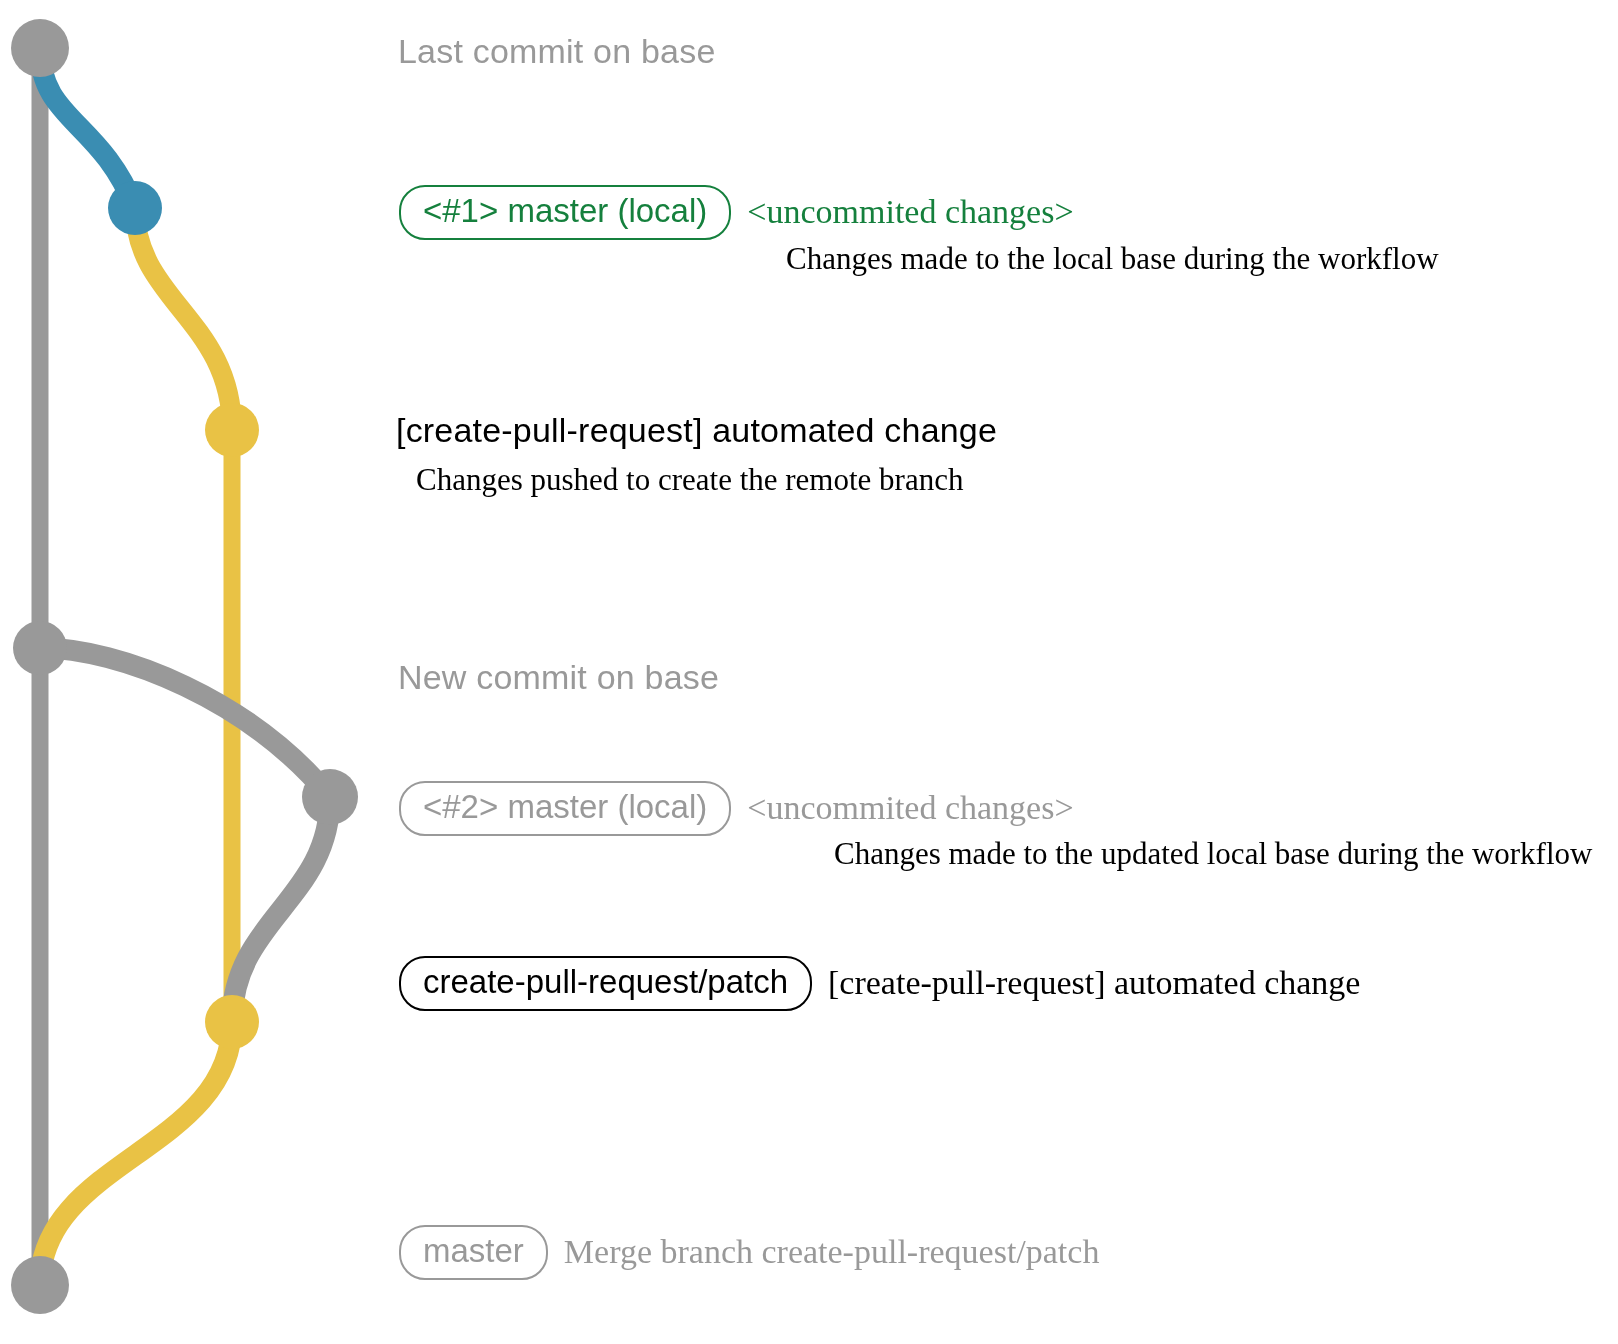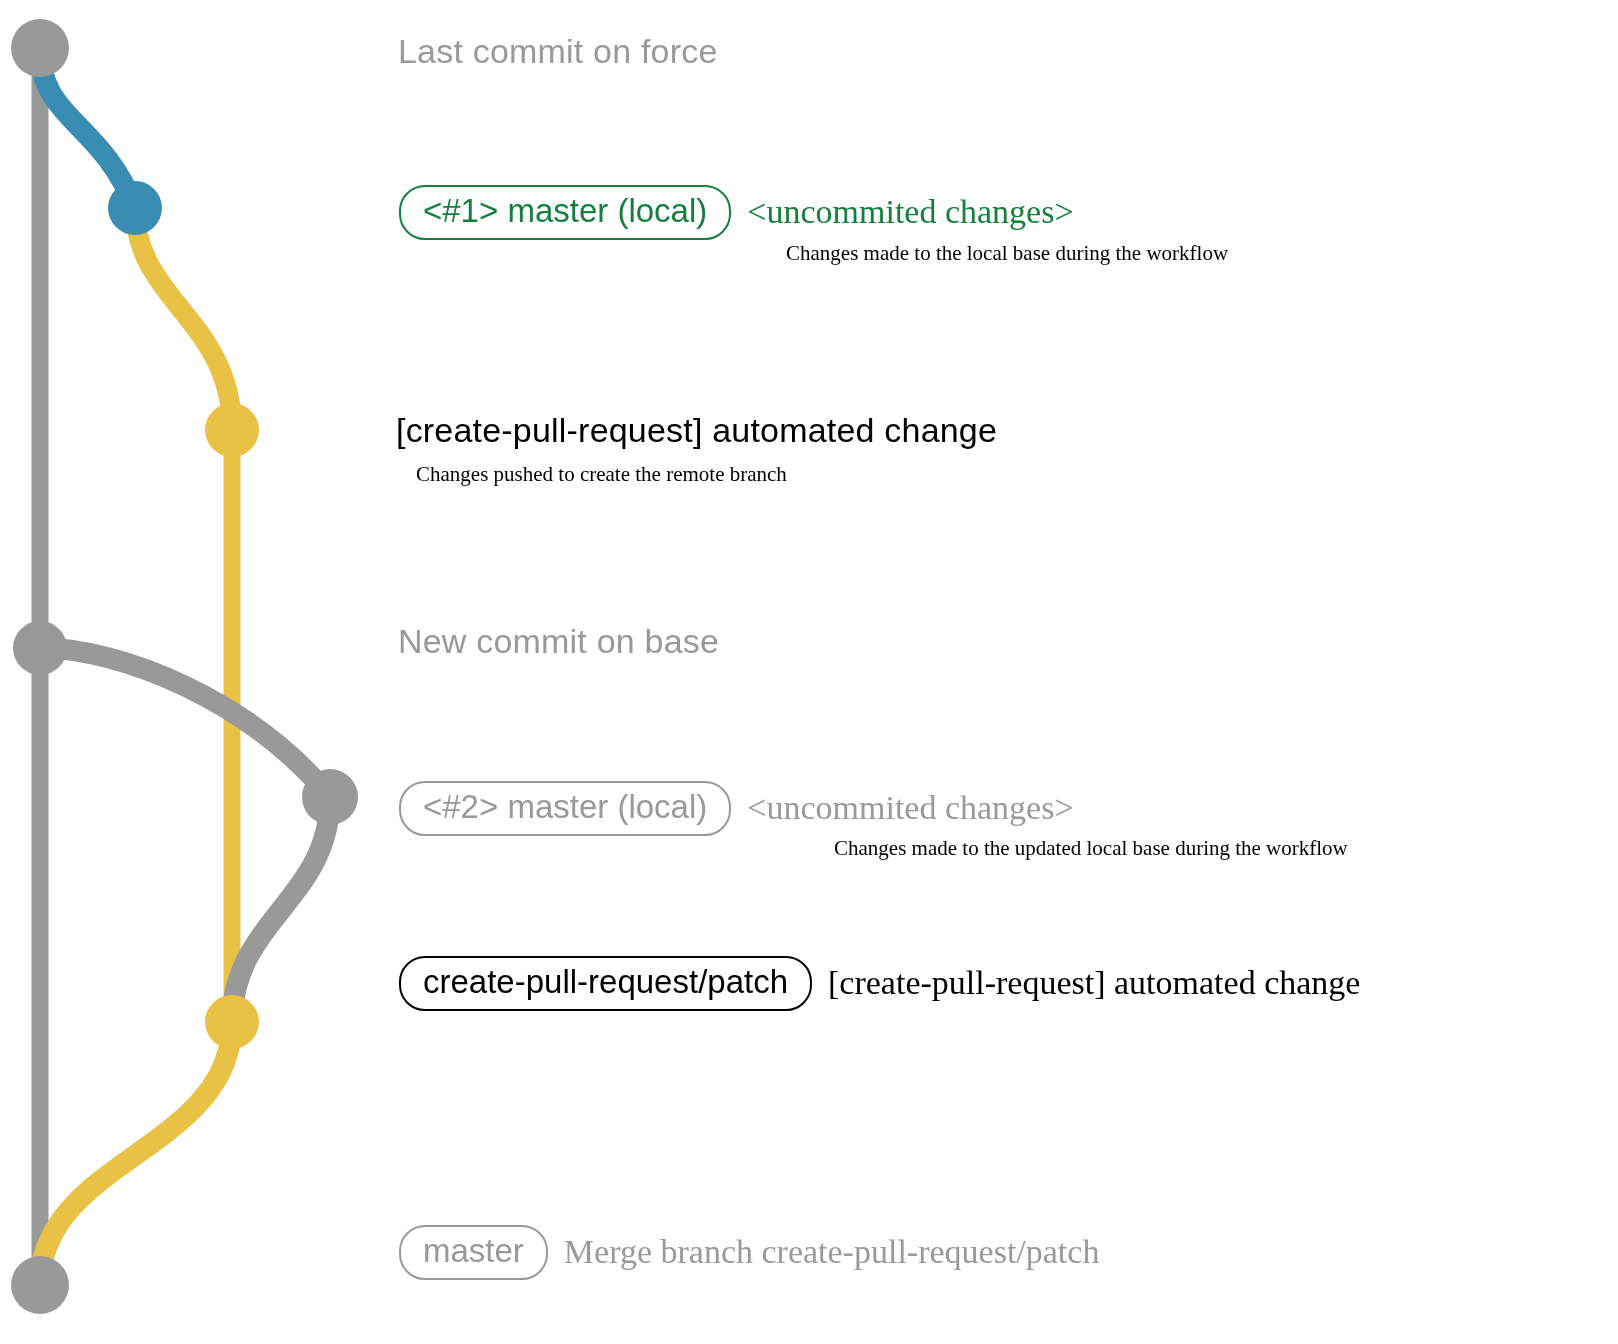--- a/index.html
+++ b/index.html
@@ -48,21 +48,21 @@
   }
   .msg {
     font-family: Liberation Serif, serif;
     font-size: 34px;
     white-space: nowrap;
     margin-left: 16px;
   }
   .desc {
     position: absolute;
     font-family: "Liberation Serif", serif;
-    font-size: 21px;
+    font-size: 31px;
     color: #000000;
     white-space: nowrap;
   }
   .c-gray  { color: #999999; }
   .c-blue  { color: #15803d; }
   .c-yellow{ color: #000000; }
 </style>
 </head>
 <body>
 
@@ -87,35 +87,35 @@
     <circle cx="40" cy="48" r="29" fill="#999999"></circle>
     <circle cx="135" cy="208" r="27" fill="#3a8db2"></circle>
     <circle cx="232" cy="430" r="27" fill="#e9c245"></circle>
     <circle cx="40" cy="648" r="27" fill="#999999"></circle>
     <circle cx="330" cy="797" r="28" fill="#999999"></circle>
     <circle cx="232" cy="1022" r="27" fill="#e9c245"></circle>
     <circle cx="40" cy="1285" r="29" fill="#999999"></circle>
   </svg>
 
   <div class="row" style="left:398px; top:32px;">
-    <span class="headline c-gray">Last commit on force</span>
+    <span class="headline c-gray">Last commit on base</span>
   </div>
 
   <div class="row" style="left:399px; top:185px;">
     <span class="pill c-blue">&lt;#1&gt; master (local)</span>
     <span class="msg c-blue">&lt;uncommited changes&gt;</span>
   </div>
   <div class="desc" style="left:786px; top:241px;">Changes made to the local base during the workflow</div>
 
   <div class="row" style="left:396px; top:411px;">
     <span class="headline c-yellow">[create-pull-request] automated change</span>
   </div>
   <div class="desc" style="left:416px; top:462px;">Changes pushed to create the remote branch</div>
 
-  <div class="row" style="left:398px; top:622px;">
+  <div class="row" style="left:398px; top:658px;">
     <span class="headline c-gray">New commit on base</span>
   </div>
 
   <div class="row" style="left:399px; top:781px;">
     <span class="pill c-gray">&lt;#2&gt; master (local)</span>
     <span class="msg c-gray">&lt;uncommited changes&gt;</span>
   </div>
   <div class="desc" style="left:786px; top:836px;margin-left:48px;">Changes made to the updated local base during the workflow</div>
 
   <div class="row" style="left:399px; top:956px;">

